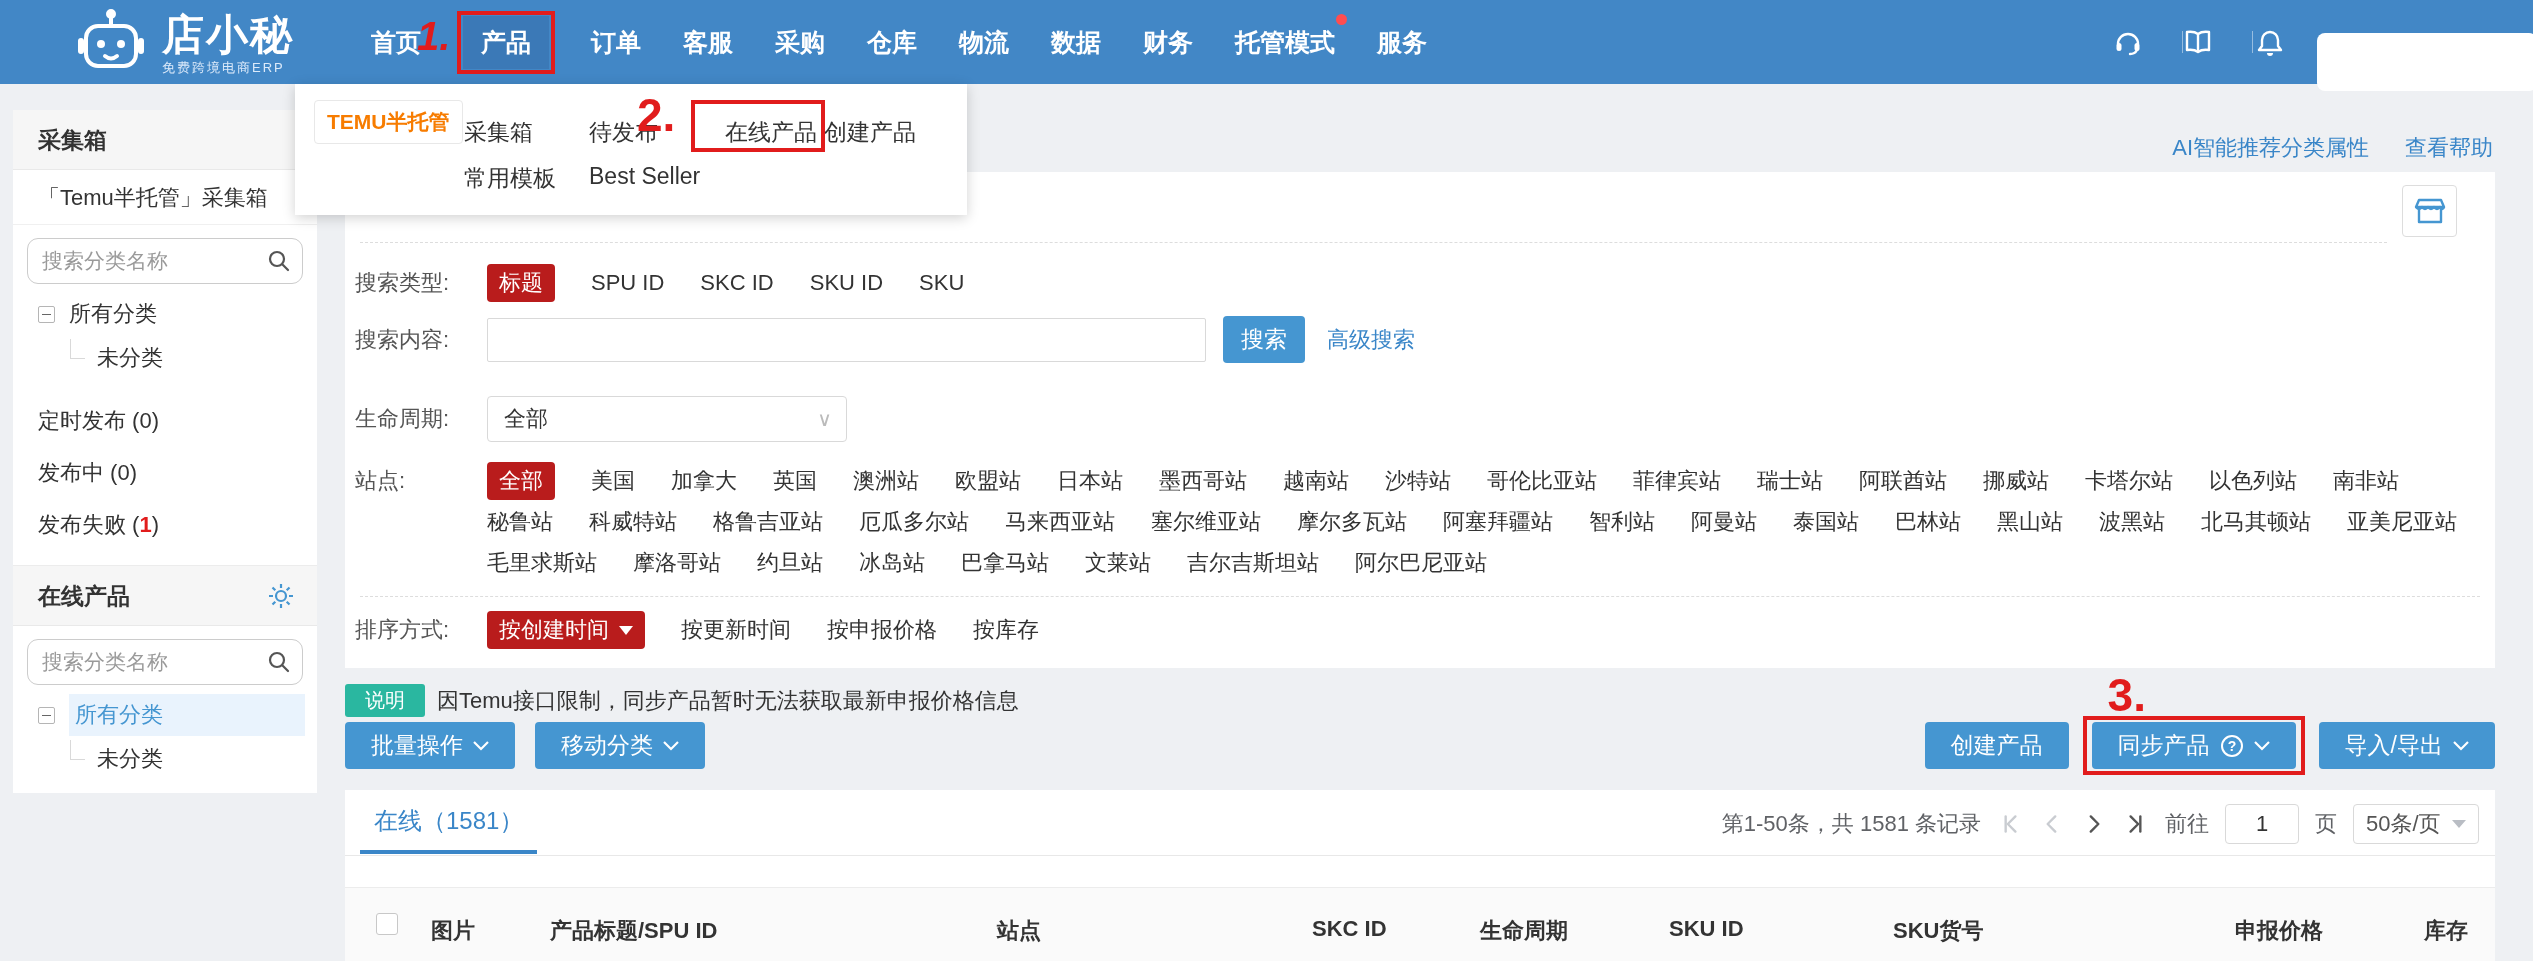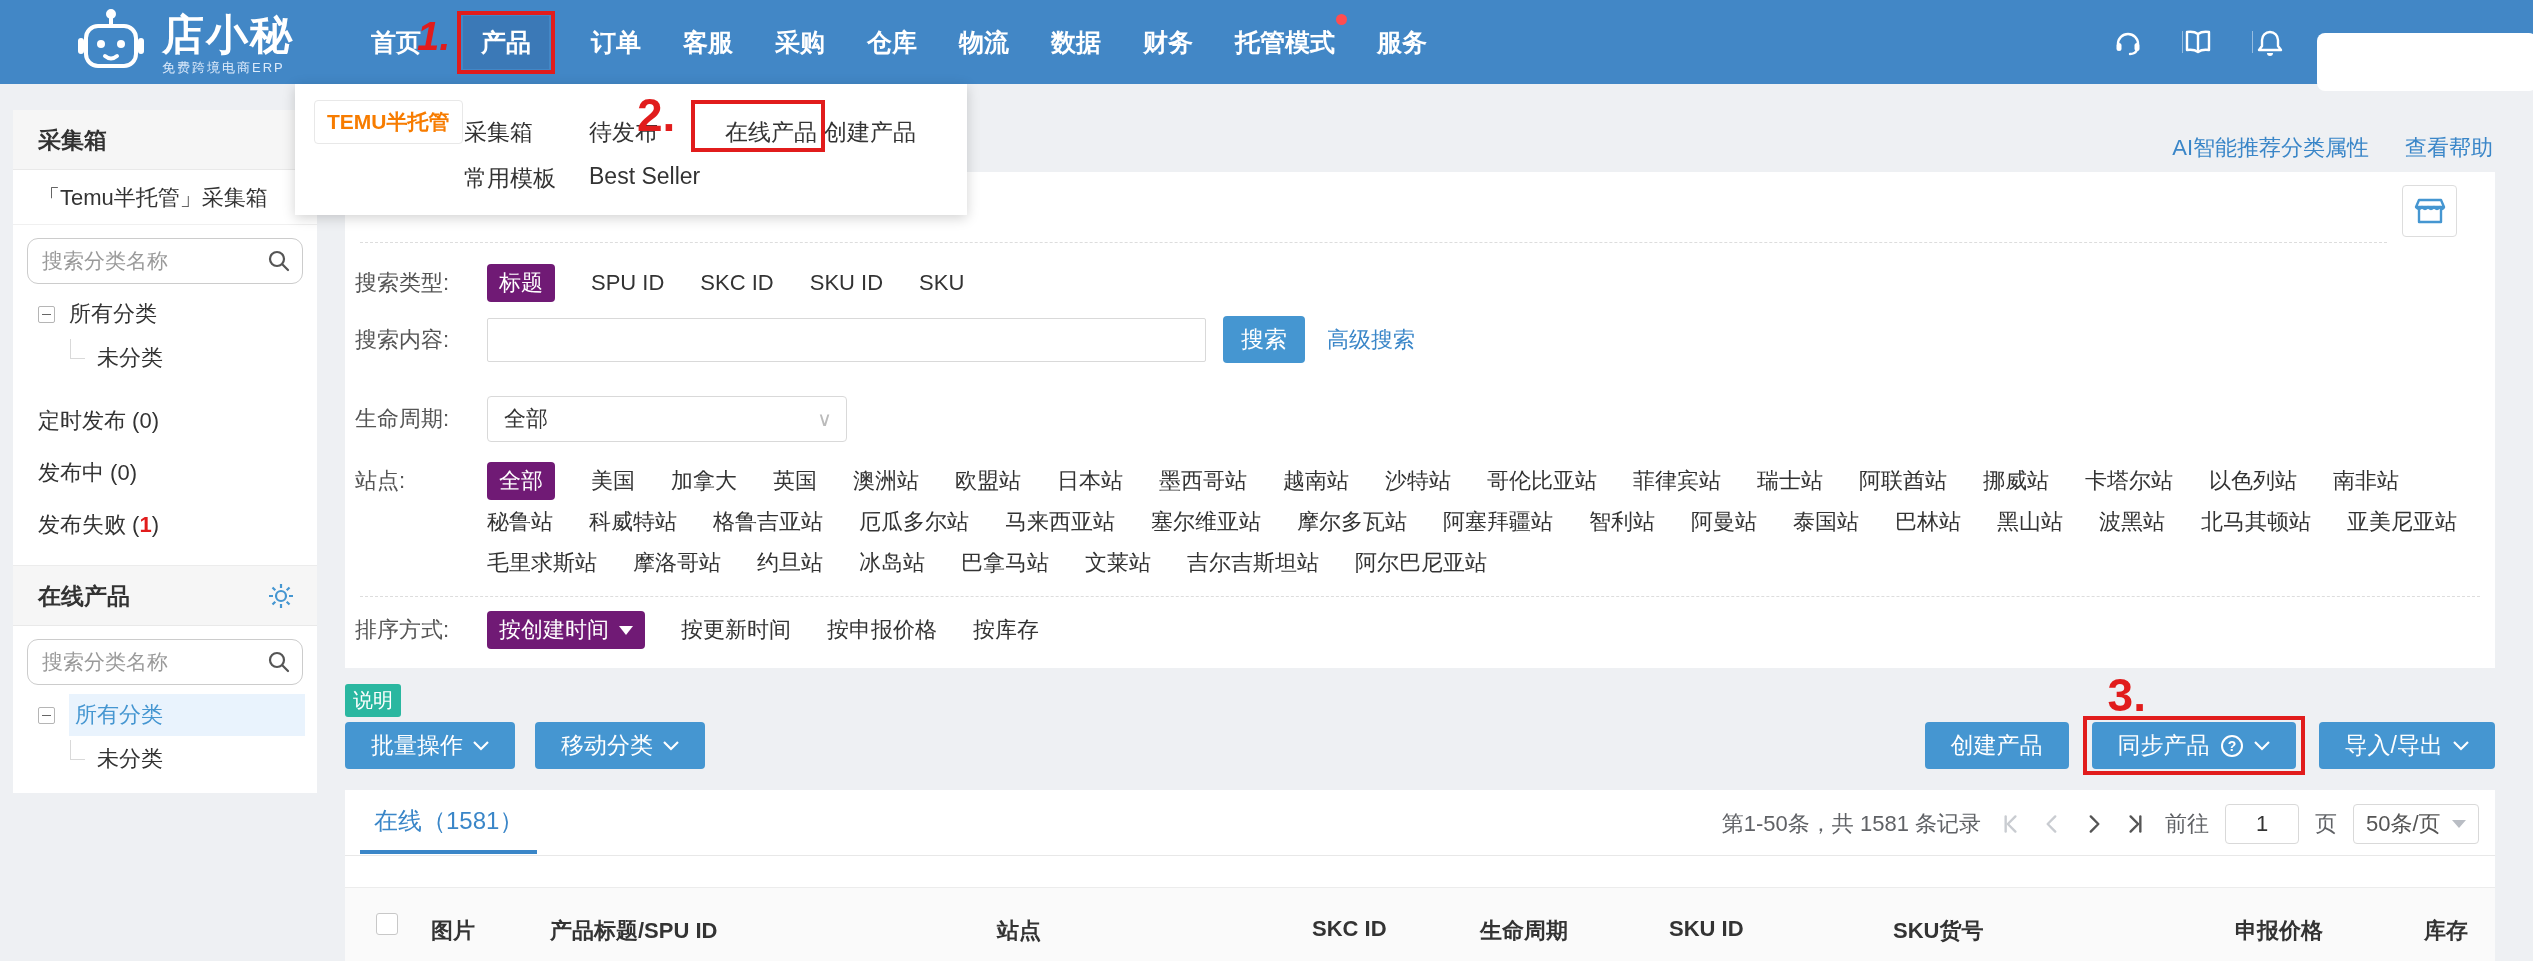--- a/index.html
+++ b/index.html
@@ -68,36 +68,36 @@
   .dash { position:absolute; left:15px; border-top:1px dashed #ddd; }
   .dash1 { top:70px; right:108px; }
   .dash2 { top:424px; right:15px; }
   .f-row { position:absolute; left:10px; right:15px; display:flex; align-items:center; }
   .f-label { width:132px; font-size:22px; color:#555; flex-shrink:0; }
   .row-stype { top:92px; height:38px; }
   .row-scontent { top:144px; height:47px; }
   .row-life { top:222px; height:50px; }
   .row-sites { top:294px; align-items:flex-start; }
   .row-sort { top:438px; height:40px; }
-  .chip-active { background:#701a75; color:#fff; border-radius:4px; padding:4px 12px; font-size:22px; cursor:pointer; white-space:nowrap; }
+  .chip-active { background:#b91c1c; color:#fff; border-radius:4px; padding:4px 12px; font-size:22px; cursor:pointer; white-space:nowrap; }
   .opt-list { display:flex; gap:36px; margin-left:36px; align-items:center; }
   .opt { font-size:22px; color:#333; cursor:pointer; white-space:nowrap; }
   .search-input { width:719px; height:44px; border:1px solid #d9d9d9; border-radius:2px; padding:0 14px; font-size:22px; outline:none; }
   .btn-search { width:82px; height:47px; background:#4596d1; color:#fff; border:none; border-radius:4px; font-size:23px; margin-left:17px; cursor:pointer; }
   .adv-link { margin-left:22px; font-size:22px; }
   .select-box { width:360px; height:46px; border:1px solid #d9d9d9; border-radius:4px; display:flex; align-items:center;
                 justify-content:space-between; padding:0 14px 0 16px; font-size:22px; color:#333; cursor:pointer; background:#fff; }
   .chev-gray { color:#bbb; font-size:20px; }
   .site-lines { display:flex; flex-direction:column; }
   .site-line { display:flex; align-items:center; gap:36px; height:30px; margin-bottom:11px; }
   .sort-chip { display:flex; align-items:center; gap:10px; }
   .tri-down-white { width:0; height:0; border-left:7px solid transparent; border-right:7px solid transparent; border-top:9px solid #fff; }
   
   .notice { position:absolute; left:345px; top:684px; display:flex; align-items:center; gap:12px; z-index:5; }
-  .notice-badge { background:#2ab7a0; color:#fff; font-size:20px; padding:3px 8px; border-radius:3px; }
+  .notice-badge { background:#2ab7a0; color:#fff; font-size:20px; padding:3px 20px; border-radius:3px; }
   .notice-text { font-size:22px; color:#333; }
   
   .btn-blue { height:47px; background:#4596d1; color:#fff; border:none; border-radius:4px; font-size:23px;
               display:flex; align-items:center; gap:10px; padding:0 26px; cursor:pointer; white-space:nowrap; }
   .actions-left { position:absolute; left:345px; top:722px; display:flex; gap:20px; z-index:5; }
   .actions-right { position:absolute; right:38px; top:722px; display:flex; gap:23px; z-index:5; }
   .sync-wrap { position:relative; }
   .anno-box-3 { position:absolute; inset:-6px -9px; border:4px solid #e11c1c; pointer-events:none; }
   .anno-num-3 { position:absolute; left:16px; top:-54px; color:#e11c1c; font-size:46px; font-weight:bold; }
   .chev-white { width:16px; height:10px; }
@@ -374,20 +374,21 @@
 
     <span class="opt">按更新时间</span>
         <span class="opt">按申报价格</span>
         <span class="opt">按库存</span>
       </span>
   </div>
 </section>
 
 <div class="notice">
   <span class="notice-badge">说明</span>
+  <span class="notice-text">因Temu接口限制，同步产品暂时无法获取最新申报价格信息</span>
 </div>
 
 <div class="actions-left">
   <button class="btn-blue">
     <span>批量操作</span>
     <svg class="chev-white" viewBox="0 0 16 10">
       <polyline points="1,1 8,8 15,1" fill="none" stroke="#fff" stroke-width="2.2"></polyline>
     </svg>
   </button>
   <button class="btn-blue">

